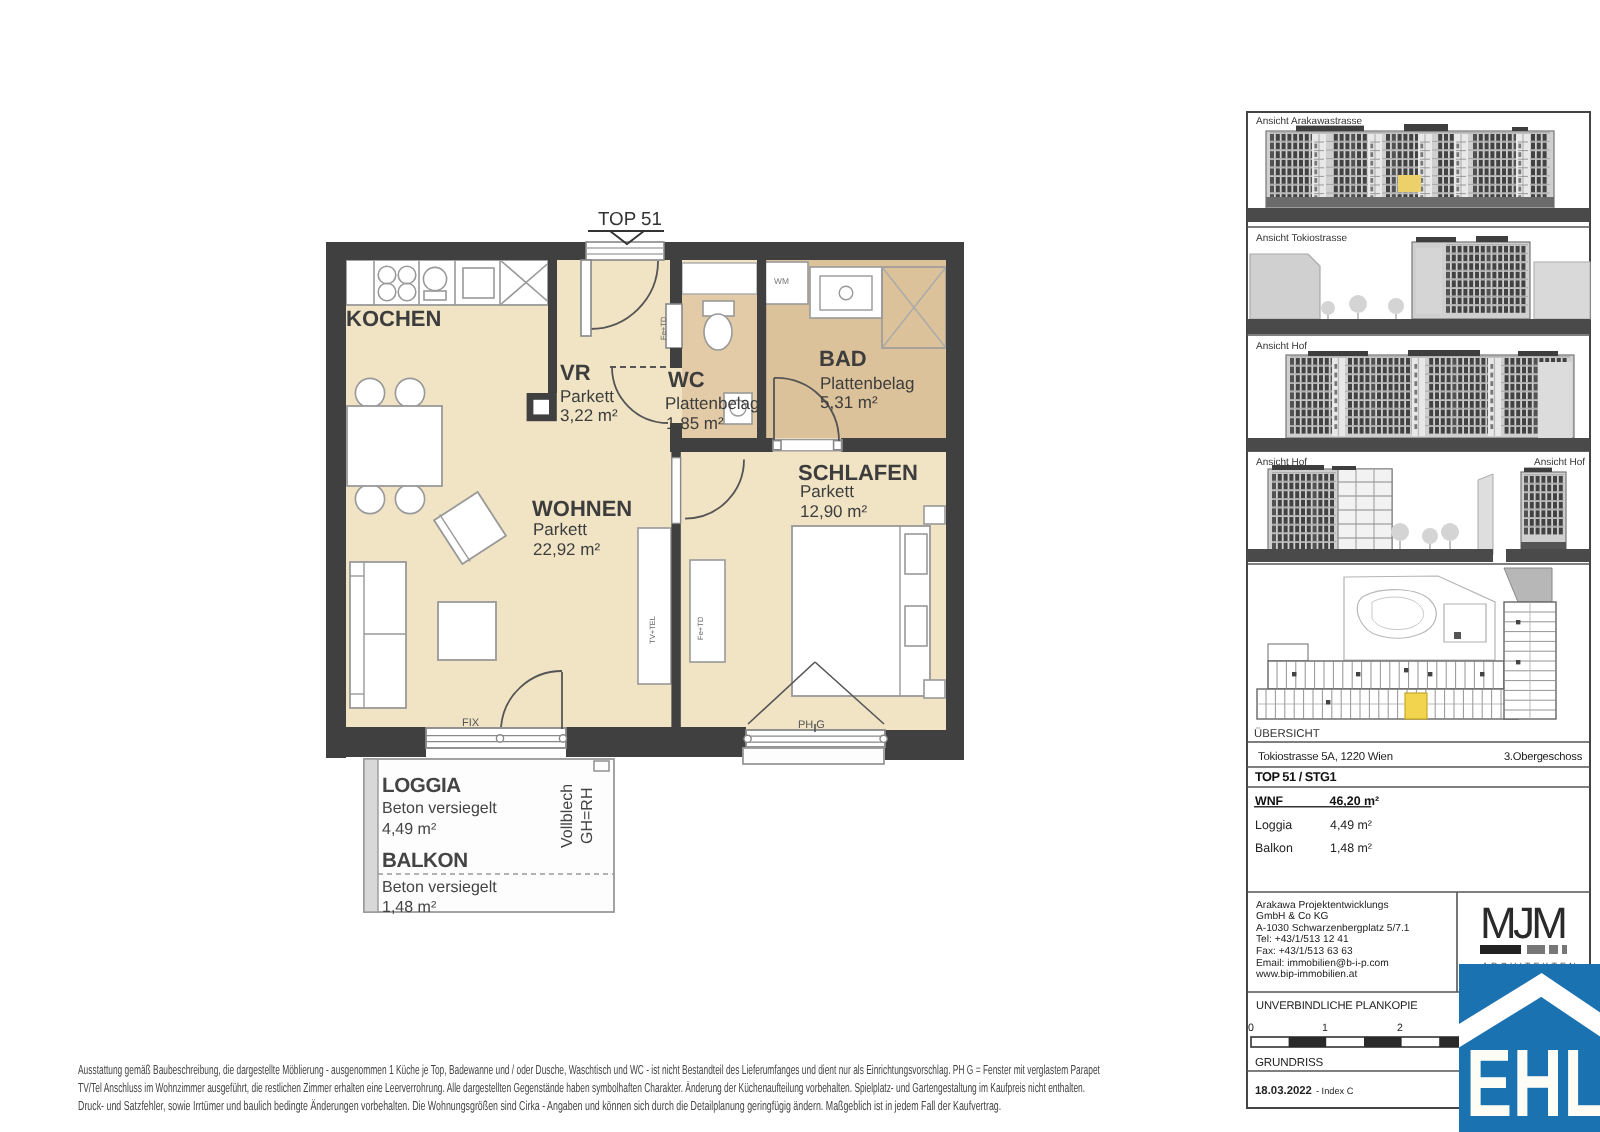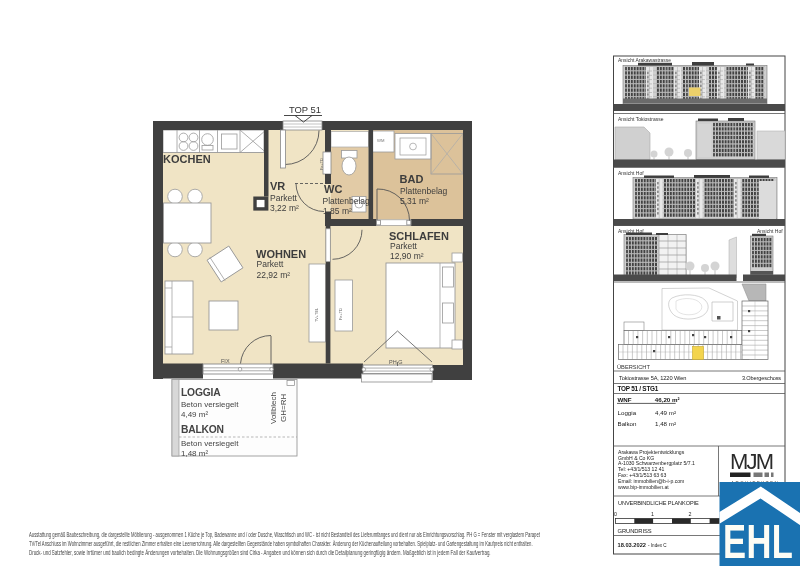--- a/index.html
+++ b/index.html
@@ -1,14 +1,14 @@
 <!DOCTYPE html>
 <html><head><meta charset="utf-8"><style>
 html,body{margin:0;padding:0;width:800px;height:566px;background:#fff;overflow:hidden}
-#pg{position:absolute;left:4px;top:0;width:696px;height:566px;font-family:"Liberation Sans",sans-serif}
+#pg{position:absolute;left:14px;top:0;width:696px;height:566px;font-family:"Liberation Sans",sans-serif}
 .fine{position:absolute;left:25px;width:1600px;font-size:13px;color:#444;transform-origin:0 0;white-space:nowrap}
 </style></head><body>
 <div id="pg">
 <svg width="800" height="566" viewBox="0 0 800 566" style="position:absolute;left:0;top:0">
 <rect x="155" y="126" width="309" height="240" fill="#f0e4c5"></rect>
 <rect x="327" y="147" width="37.5" height="72" fill="#e2cba6"></rect>
 <rect x="368" y="126" width="91" height="93" fill="#dcc29a"></rect>
 <rect x="327" y="131.5" width="37.5" height="15.5" fill="#fff" stroke="#aaa" stroke-width="0.7"></rect>
 <rect x="159" y="130" width="101" height="22.5" fill="#fff" stroke="#999" stroke-width="0.9"></rect>
 <line x1="173" y1="130" x2="173" y2="152.5" stroke="#999" stroke-width="0.8"></line>

